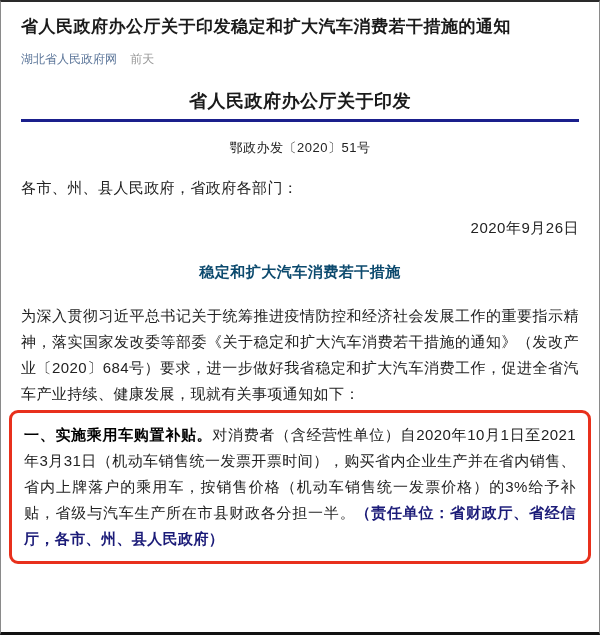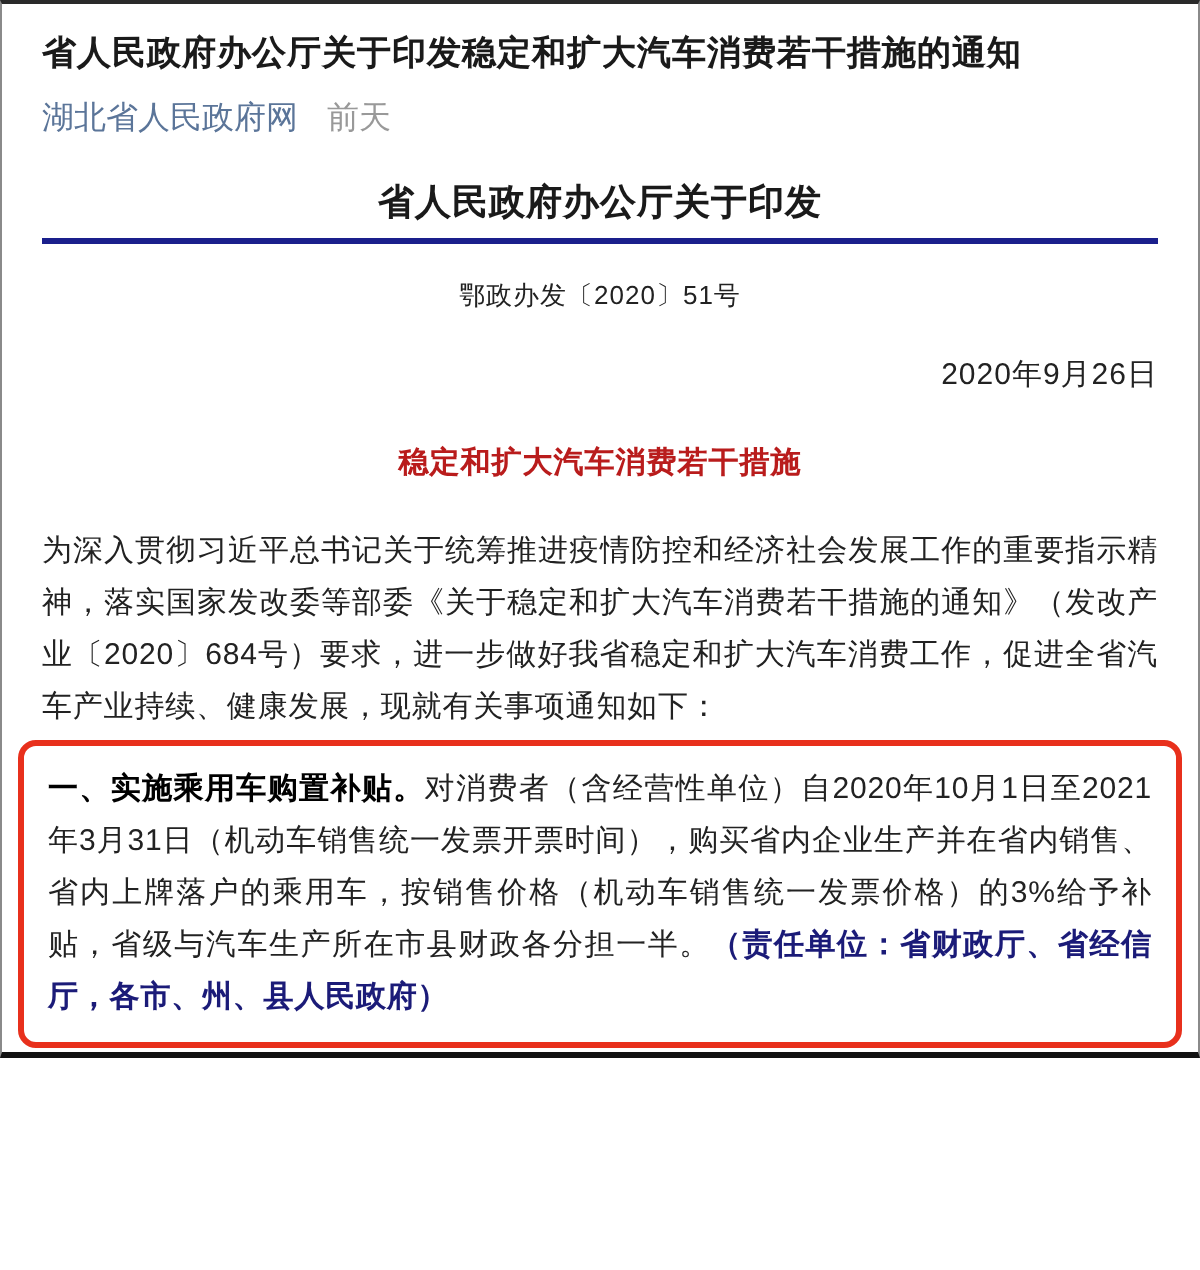--- a/index.html
+++ b/index.html
@@ -3,39 +3,39 @@
 <meta charset="utf-8">
 <style>
   * { margin: 0; padding: 0; box-sizing: border-box; }
   html, body { background: #ffffff; }
   body {
     font-family: "Liberation Sans", "DejaVu Sans", sans-serif;
     color: #222222;
   }
   .page {
     width: 600px;
-    height: 529px;
+    height: 635px;
     background: #ffffff;
     border-left: 1px solid #8a8a8a;
     border-right: 1px solid #8a8a8a;
     border-top: 2px solid #2a2a2a;
     border-bottom: 3px solid #111111;
     padding: 12px 20px 0 20px;
     overflow: hidden;
   }
   .article-title {
     font-size: 17px;
     font-weight: bold;
     color: #1a1a1a;
     line-height: 25px;
     letter-spacing: 0.5px;
   }
   .article-meta {
     margin-top: 12px;
-    font-size: 16px;
+    font-size: 12px;
     line-height: 17px;
   }
   .source-link {
     color: #5b7599;
     text-decoration: none;
     cursor: pointer;
   }
   .publish-time {
     color: #999999;
     margin-left: 10px;
@@ -78,21 +78,21 @@
     font-size: 15px;
     line-height: 26px;
     color: #222222;
     letter-spacing: 0.5px;
   }
   .measures-title {
     margin-top: 18px;
     text-align: center;
     font-size: 15px;
     font-weight: bold;
-    color: #b91c1c;
+    color: #0c4a6e;
     line-height: 26px;
     letter-spacing: 0.5px;
   }
   .preamble-paragraph { margin-top: 18px; }
   .highlight-box {
     margin-top: 3px;
     margin-left: -12px;
     margin-right: -12px;
     border: 3px solid #e8301c;
     border-radius: 9px;
@@ -120,20 +120,21 @@
   </div>
 
   <div class="doc-title">
     <div>省人民政府办公厅关于印发</div>
   </div>
 
   <div class="title-divider"></div>
 
   <div class="doc-number">鄂政办发〔2020〕51号</div>
 
+  <p class="body-text salutation">各市、州、县人民政府，省政府各部门：</p>
 
 
   <div class="issue-date">2020年9月26日</div>
 
   <div class="measures-title">稳定和扩大汽车消费若干措施</div>
 
   <p class="body-text preamble-paragraph">为深入贯彻习近平总书记关于统筹推进疫情防控和经济社会发展工作的重要指示精神，落实国家发改委等部委《关于稳定和扩大汽车消费若干措施的通知》（发改产业〔2020〕684号）要求，进一步做好我省稳定和扩大汽车消费工作，促进全省汽车产业持续、健康发展，现就有关事项通知如下：</p>
 
   <div class="highlight-box">
     <p class="body-text">

